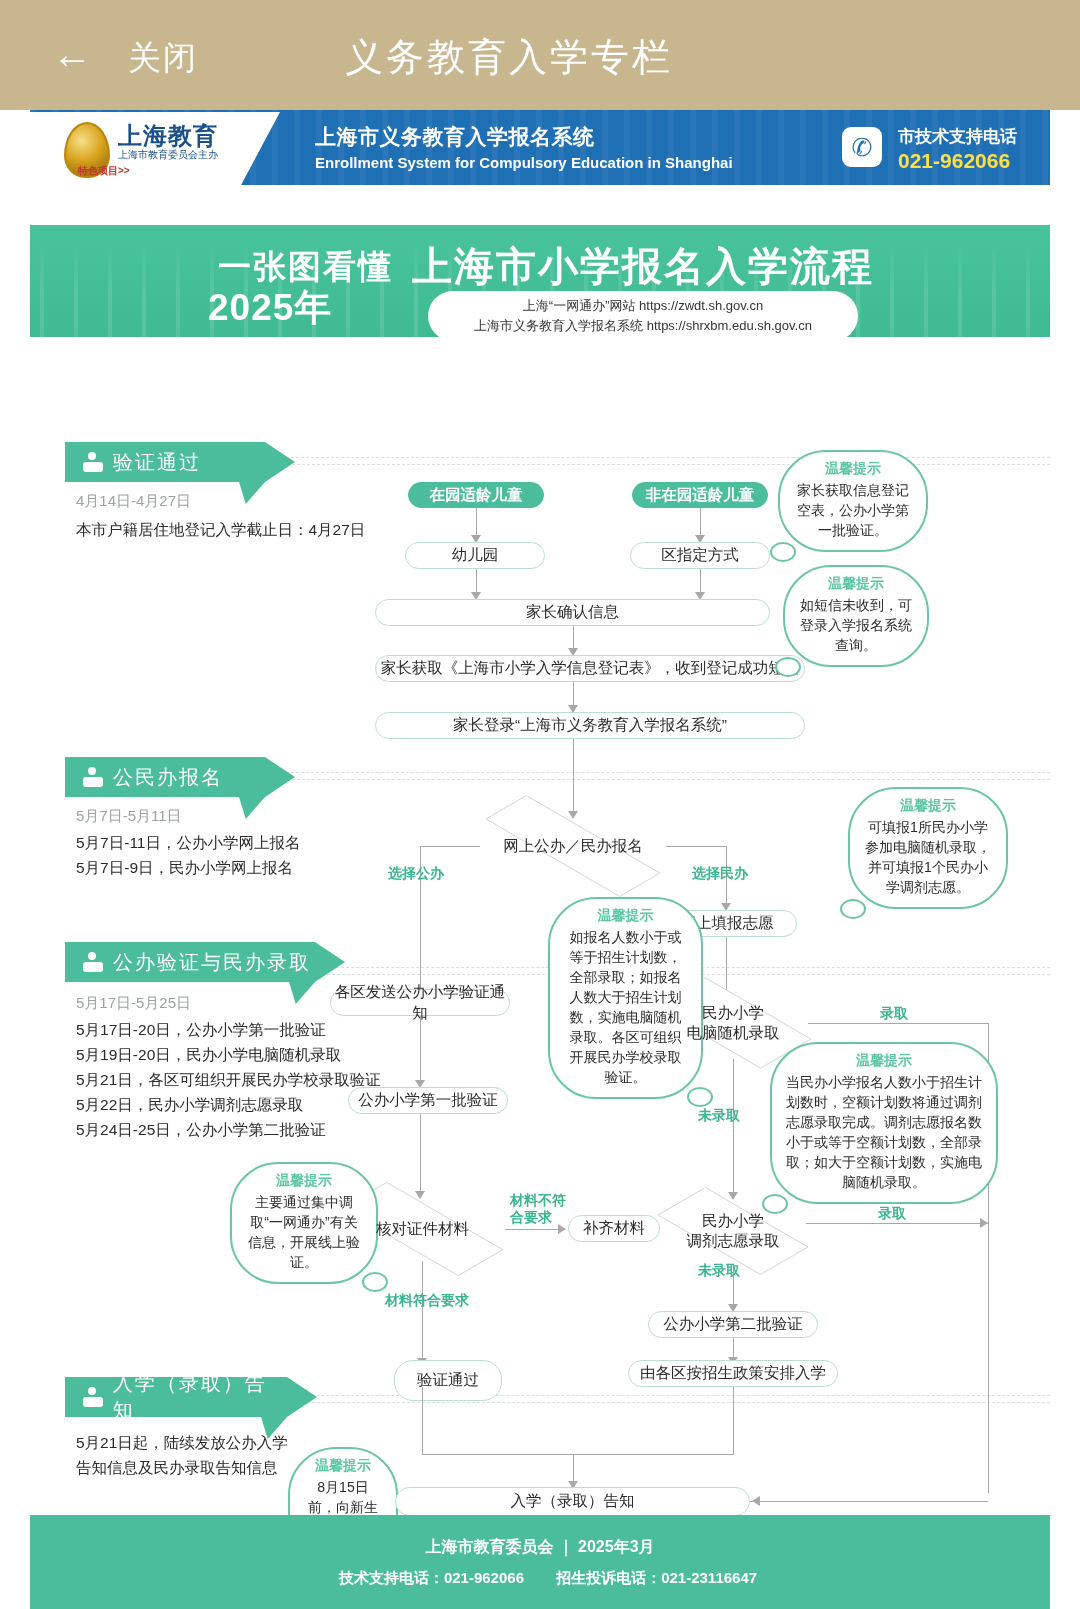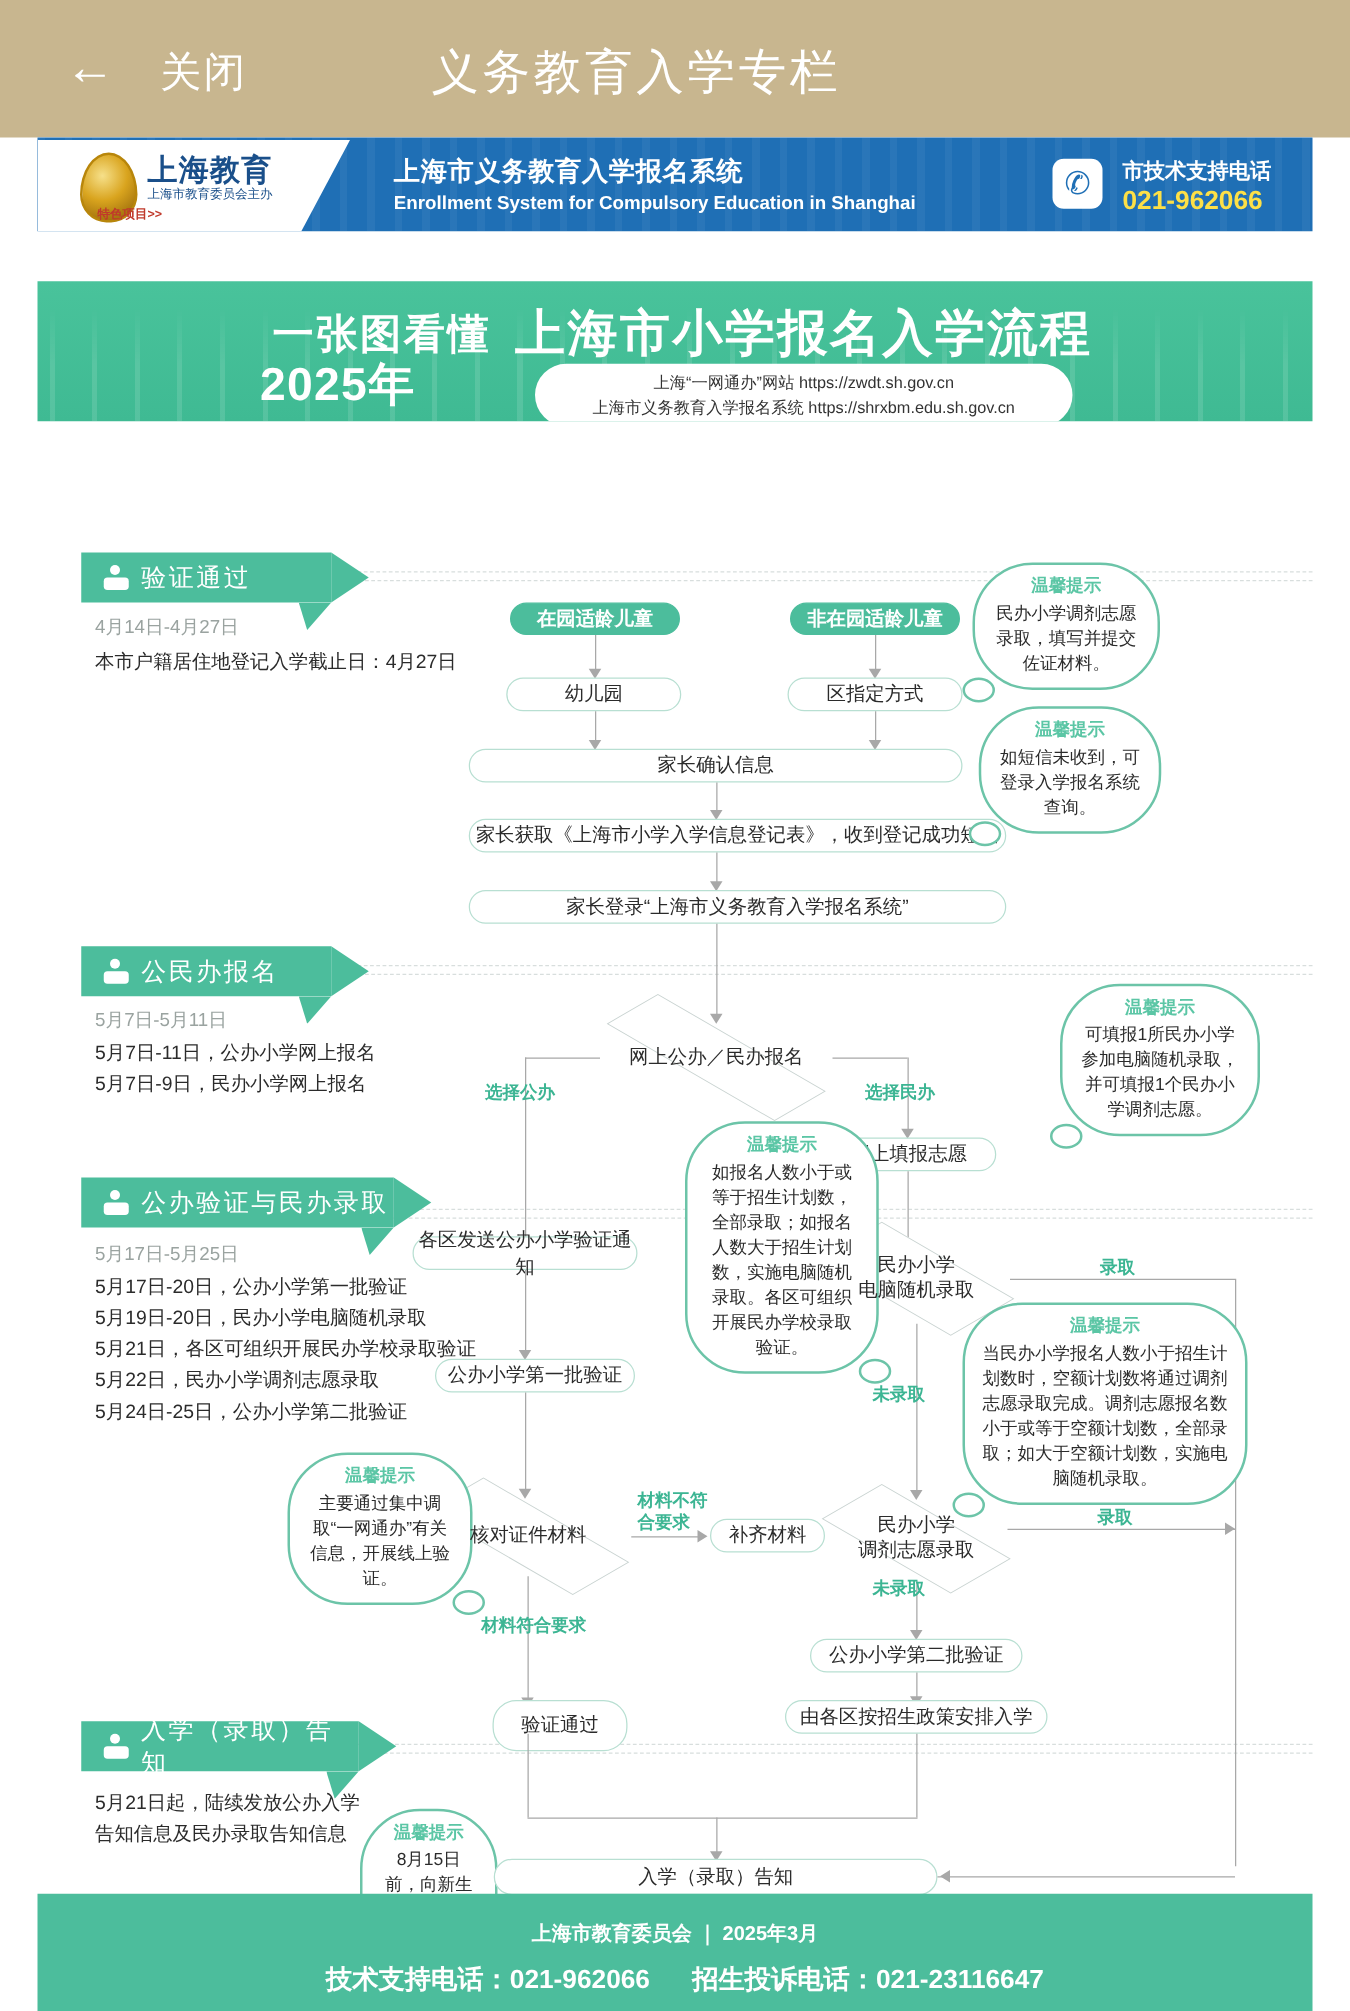--- a/index.html
+++ b/index.html
@@ -161,21 +161,21 @@
   .tip .tb{ color:#2b2b2b; font-size:14px; line-height:20px; display:block;}
   .tip .bump{ position:absolute; width:30px;height:26px; background:#fff;
               border:2px solid #6cc4a8; border-radius:50%; }
 
   
   #footer{
     position:absolute; left:30px; top:1515px; width:1020px; height:94px;
     background:#4cbd9c; color:#fff; text-align:center;
   }
   #f1{ position:absolute; left:0; right:0; top:22px; font-size:16px; font-weight:bold;}
-  #f2{ position:absolute; left:16px; right:0; top:54px; font-size:21px; font-weight:bold;}
+  #f2{ position:absolute; left:16px; right:0; top:54px; font-size:15px; font-weight:bold;}
   #f2 span{ margin:0 14px; }
 </style>
 </head>
 <body>
 
 <div id="appbar">
   <div id="back-arrow">←</div>
   <div id="close-label">关闭</div>
   <div id="appbar-title">义务教育入学专栏</div>
 </div>
@@ -248,21 +248,21 @@
     <div class="arrow-d" style="left:538px;top:331px;"></div>
 
     <div class="node" style="left:345px;top:338px;width:430px;height:27px;">家长获取《上海市小学入学信息登记表》，收到登记成功短信</div>
     <div class="vline" style="left:543px;top:365px;height:26px;"></div>
     <div class="arrow-d" style="left:538px;top:388px;"></div>
 
     <div class="node" style="left:345px;top:395px;width:430px;height:27px;">家长登录“上海市义务教育入学报名系统”</div>
 
     <div class="tip" style="left:748px;top:133px;width:150px;">
       <span class="tt">温馨提示</span>
-      <span class="tb">民办小学调剂志愿录取，填写并提交佐证材料。</span>
+      <span class="tb">家长获取信息登记空表，公办小学第一批验证。</span>
       <div class="bump" style="left:-10px;bottom:-12px;width:26px;height:20px;"></div>
     </div>
 
     <div class="tip" style="left:753px;top:248px;width:146px;">
       <span class="tt">温馨提示</span>
       <span class="tb">如短信未收到，可登录入学报名系统查询。</span>
       <div class="bump" style="left:-10px;bottom:-12px;width:26px;height:20px;"></div>
     </div>
 
     <div class="sec" style="left:35px;top:440px;width:200px;">

